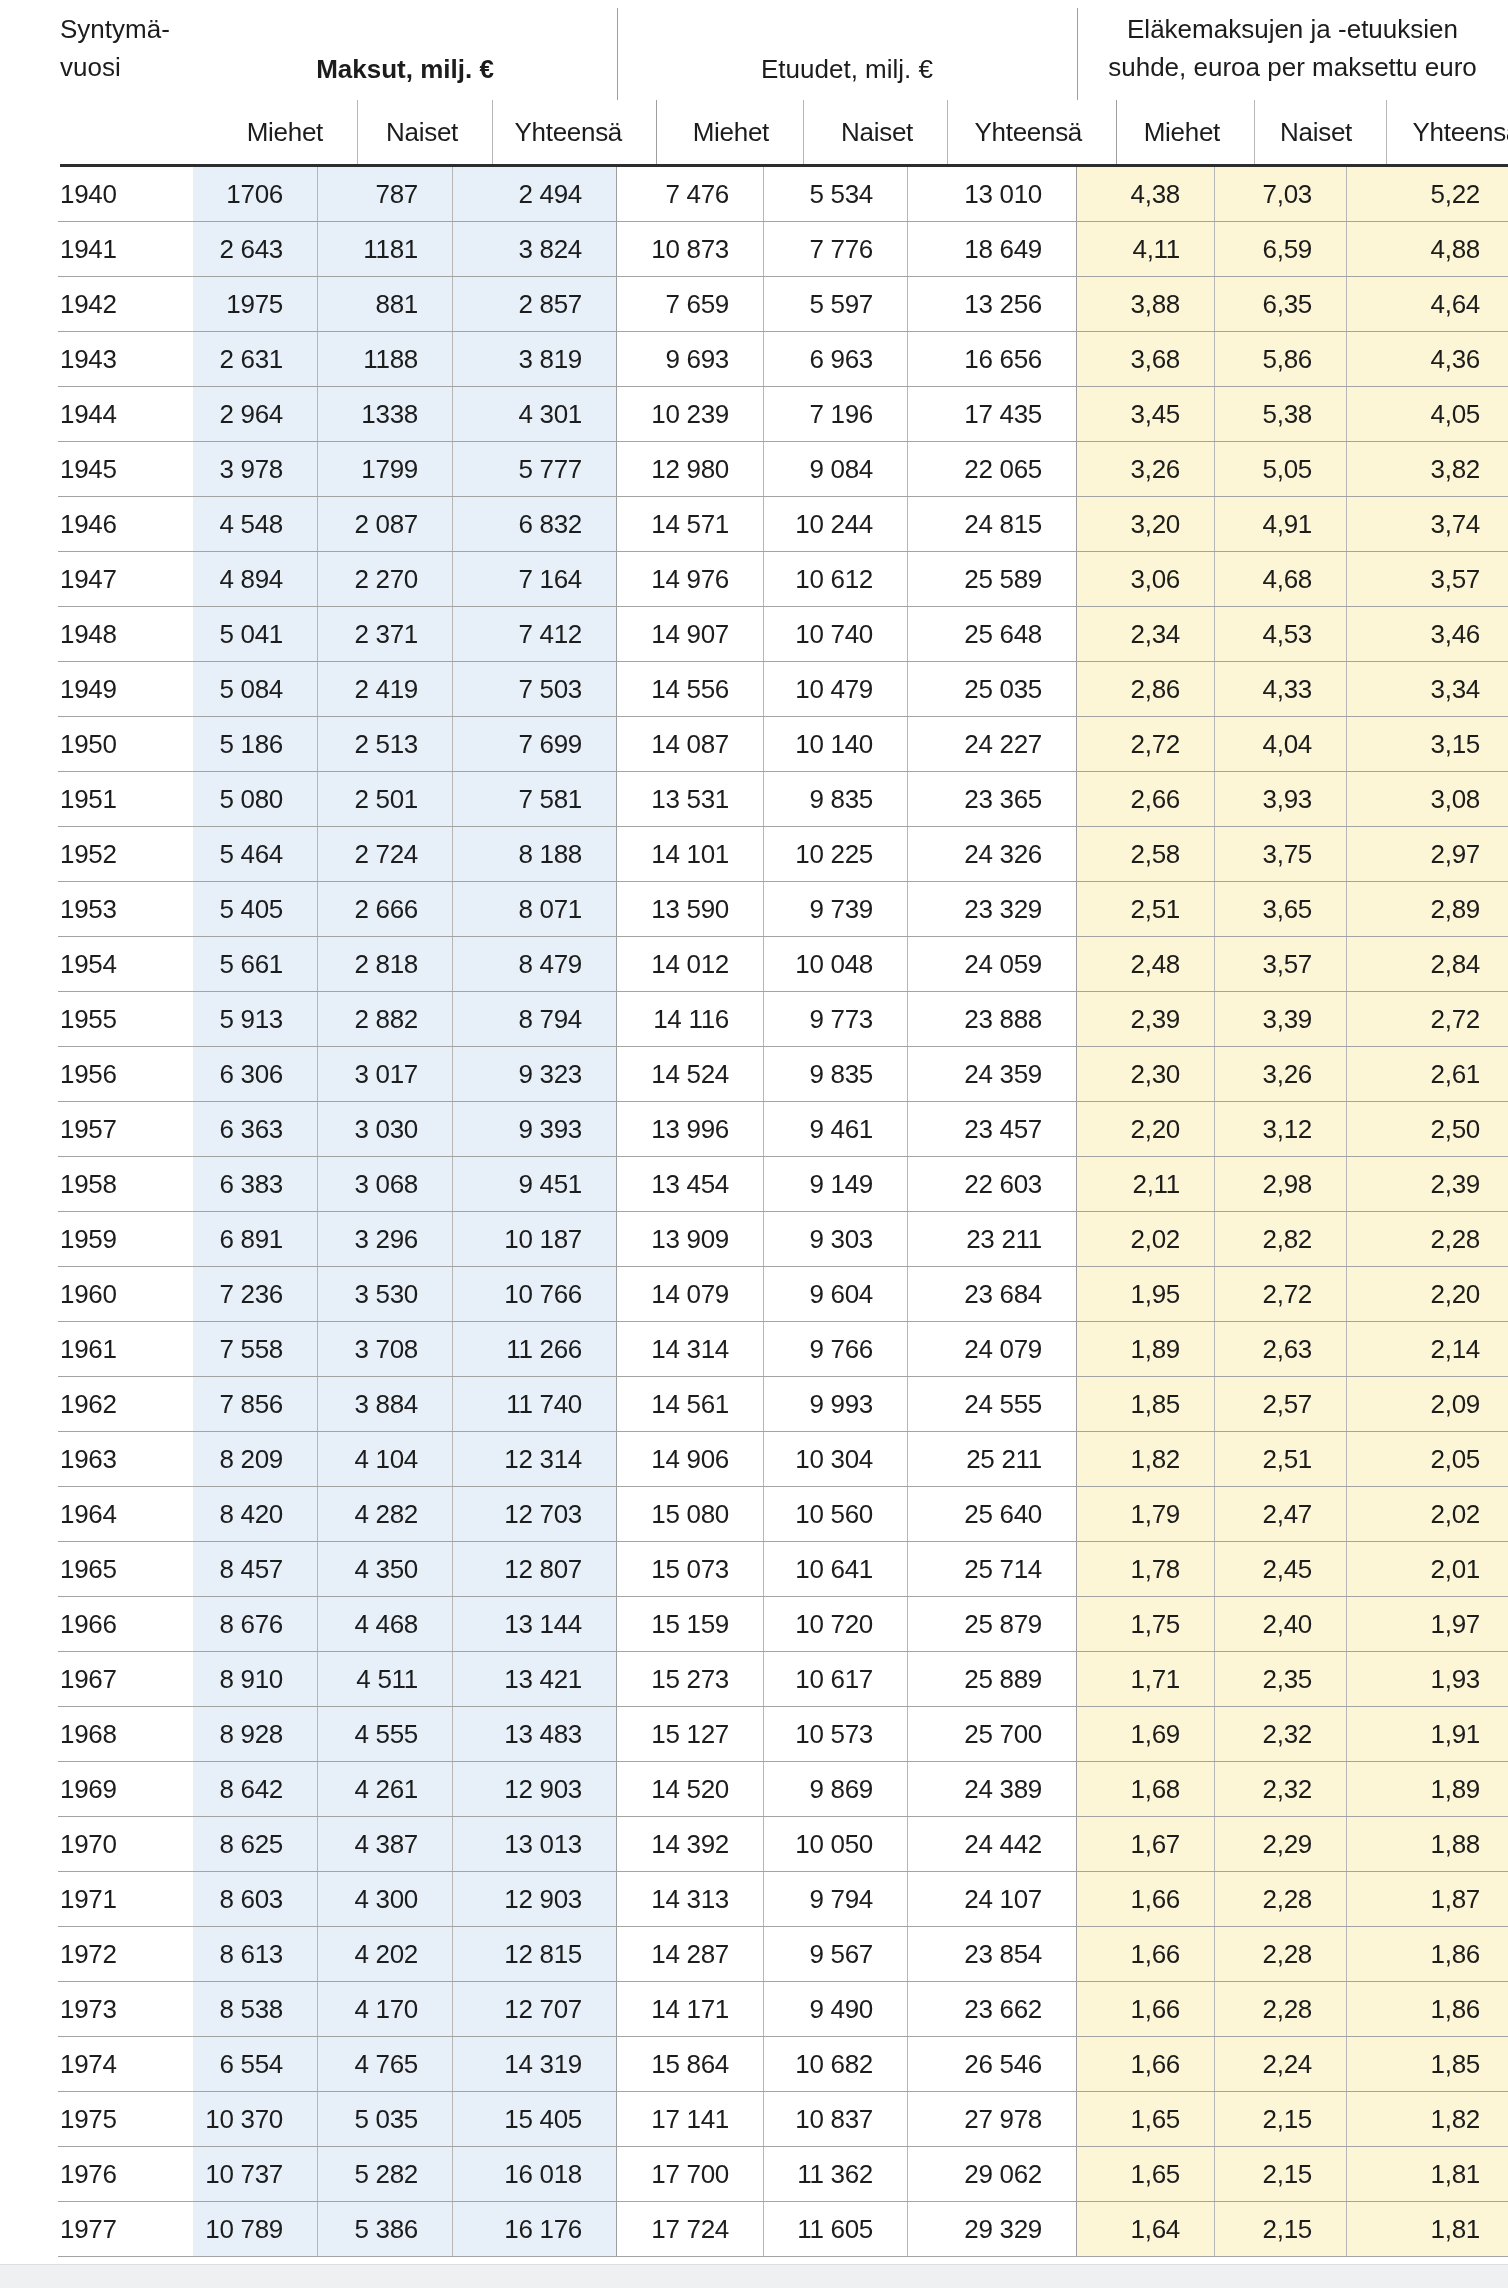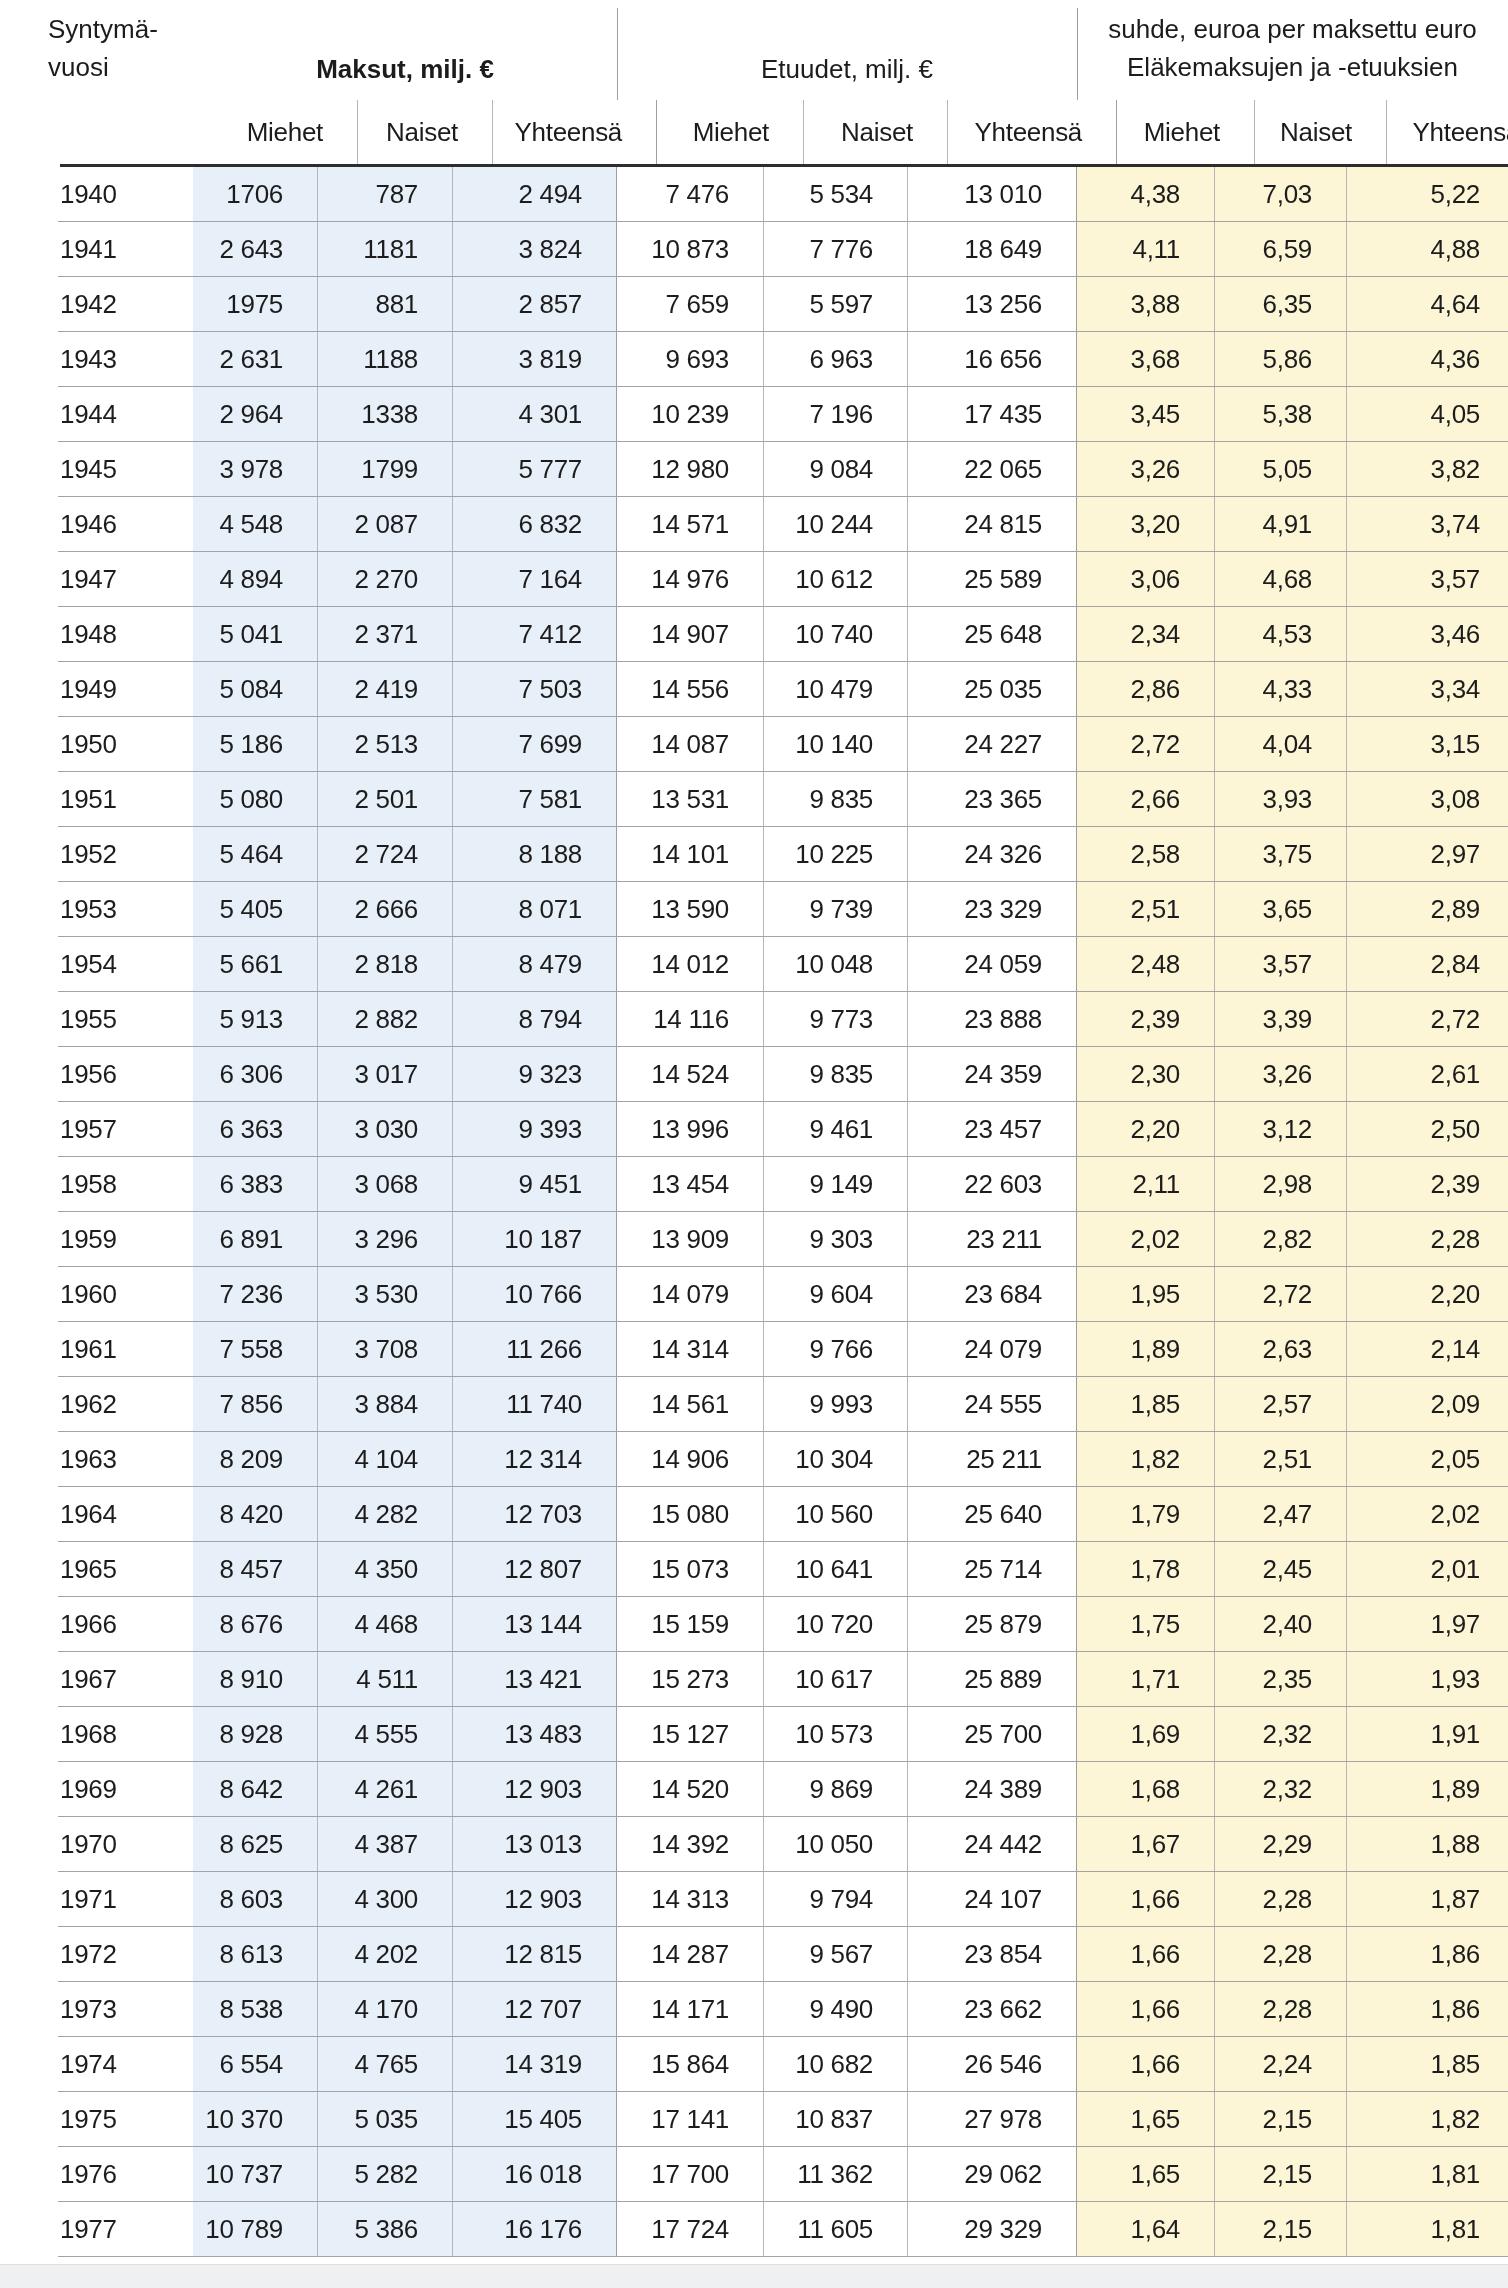--- a/index.html
+++ b/index.html
@@ -1,21 +1,21 @@
 <!DOCTYPE html>
 <html><head>
 <meta charset="utf-8">
 <style>
   html,body { margin:0; padding:0; background:#ffffff; }
   .page {
     position:relative; width:1508px; height:2288px; background:#ffffff;
     font-family:"Liberation Sans","DejaVu Sans",sans-serif; color:#1c1c1c;
     overflow:hidden;
   }
-  .hdr-col1 { position:absolute; left:48px; top:10px; font-size:26px; line-height:38px; }
+  .hdr-col1 { position:absolute; left:60px; top:10px; font-size:26px; line-height:38px; }
   .hdr-group { position:absolute; font-size:26px; line-height:38px; text-align:center; }
   .g1 { left:193px; width:424px; top:50px;font-weight:bold; }
   .g2 { left:617px; width:460px; top:50px; }
   .g3 { left:1077px; width:431px; top:10px; }
 
   .subrow, .row {
     display:grid;
     grid-template-columns:193px 125px 135px 164px 147px 144px 169px 138px 132px 161px;
   }
   .subrow { position:absolute; left:0; top:100px; width:1508px; height:64px; line-height:64px; font-size:26px;margin-left:40px; }
@@ -43,22 +43,22 @@
 <div class="page">
 
   <div class="hdr-col1">
     <div>Syntymä-</div>
     <div>vuosi</div>
   </div>
 
   <div class="hdr-group g1">Maksut, milj. €</div>
   <div class="hdr-group g2">Etuudet, milj. €</div>
   <div class="hdr-group g3">
+    <div>Eläkemaksujen ja -etuuksien</div>
     <div>suhde, euroa per maksettu euro</div>
-    <div>Eläkemaksujen ja -etuuksien</div>
   </div>
 
   <div class="vline" style="left:617px; top:8px; height:92px;"></div>
   <div class="vline" style="left:1077px; top:8px; height:92px;"></div>
 
   <div class="subrow">
       <div class="cell c0"></div>
       <div class="cell c1">Miehet</div>
       <div class="cell c2">Naiset</div>
       <div class="cell c3">Yhteensä</div>

